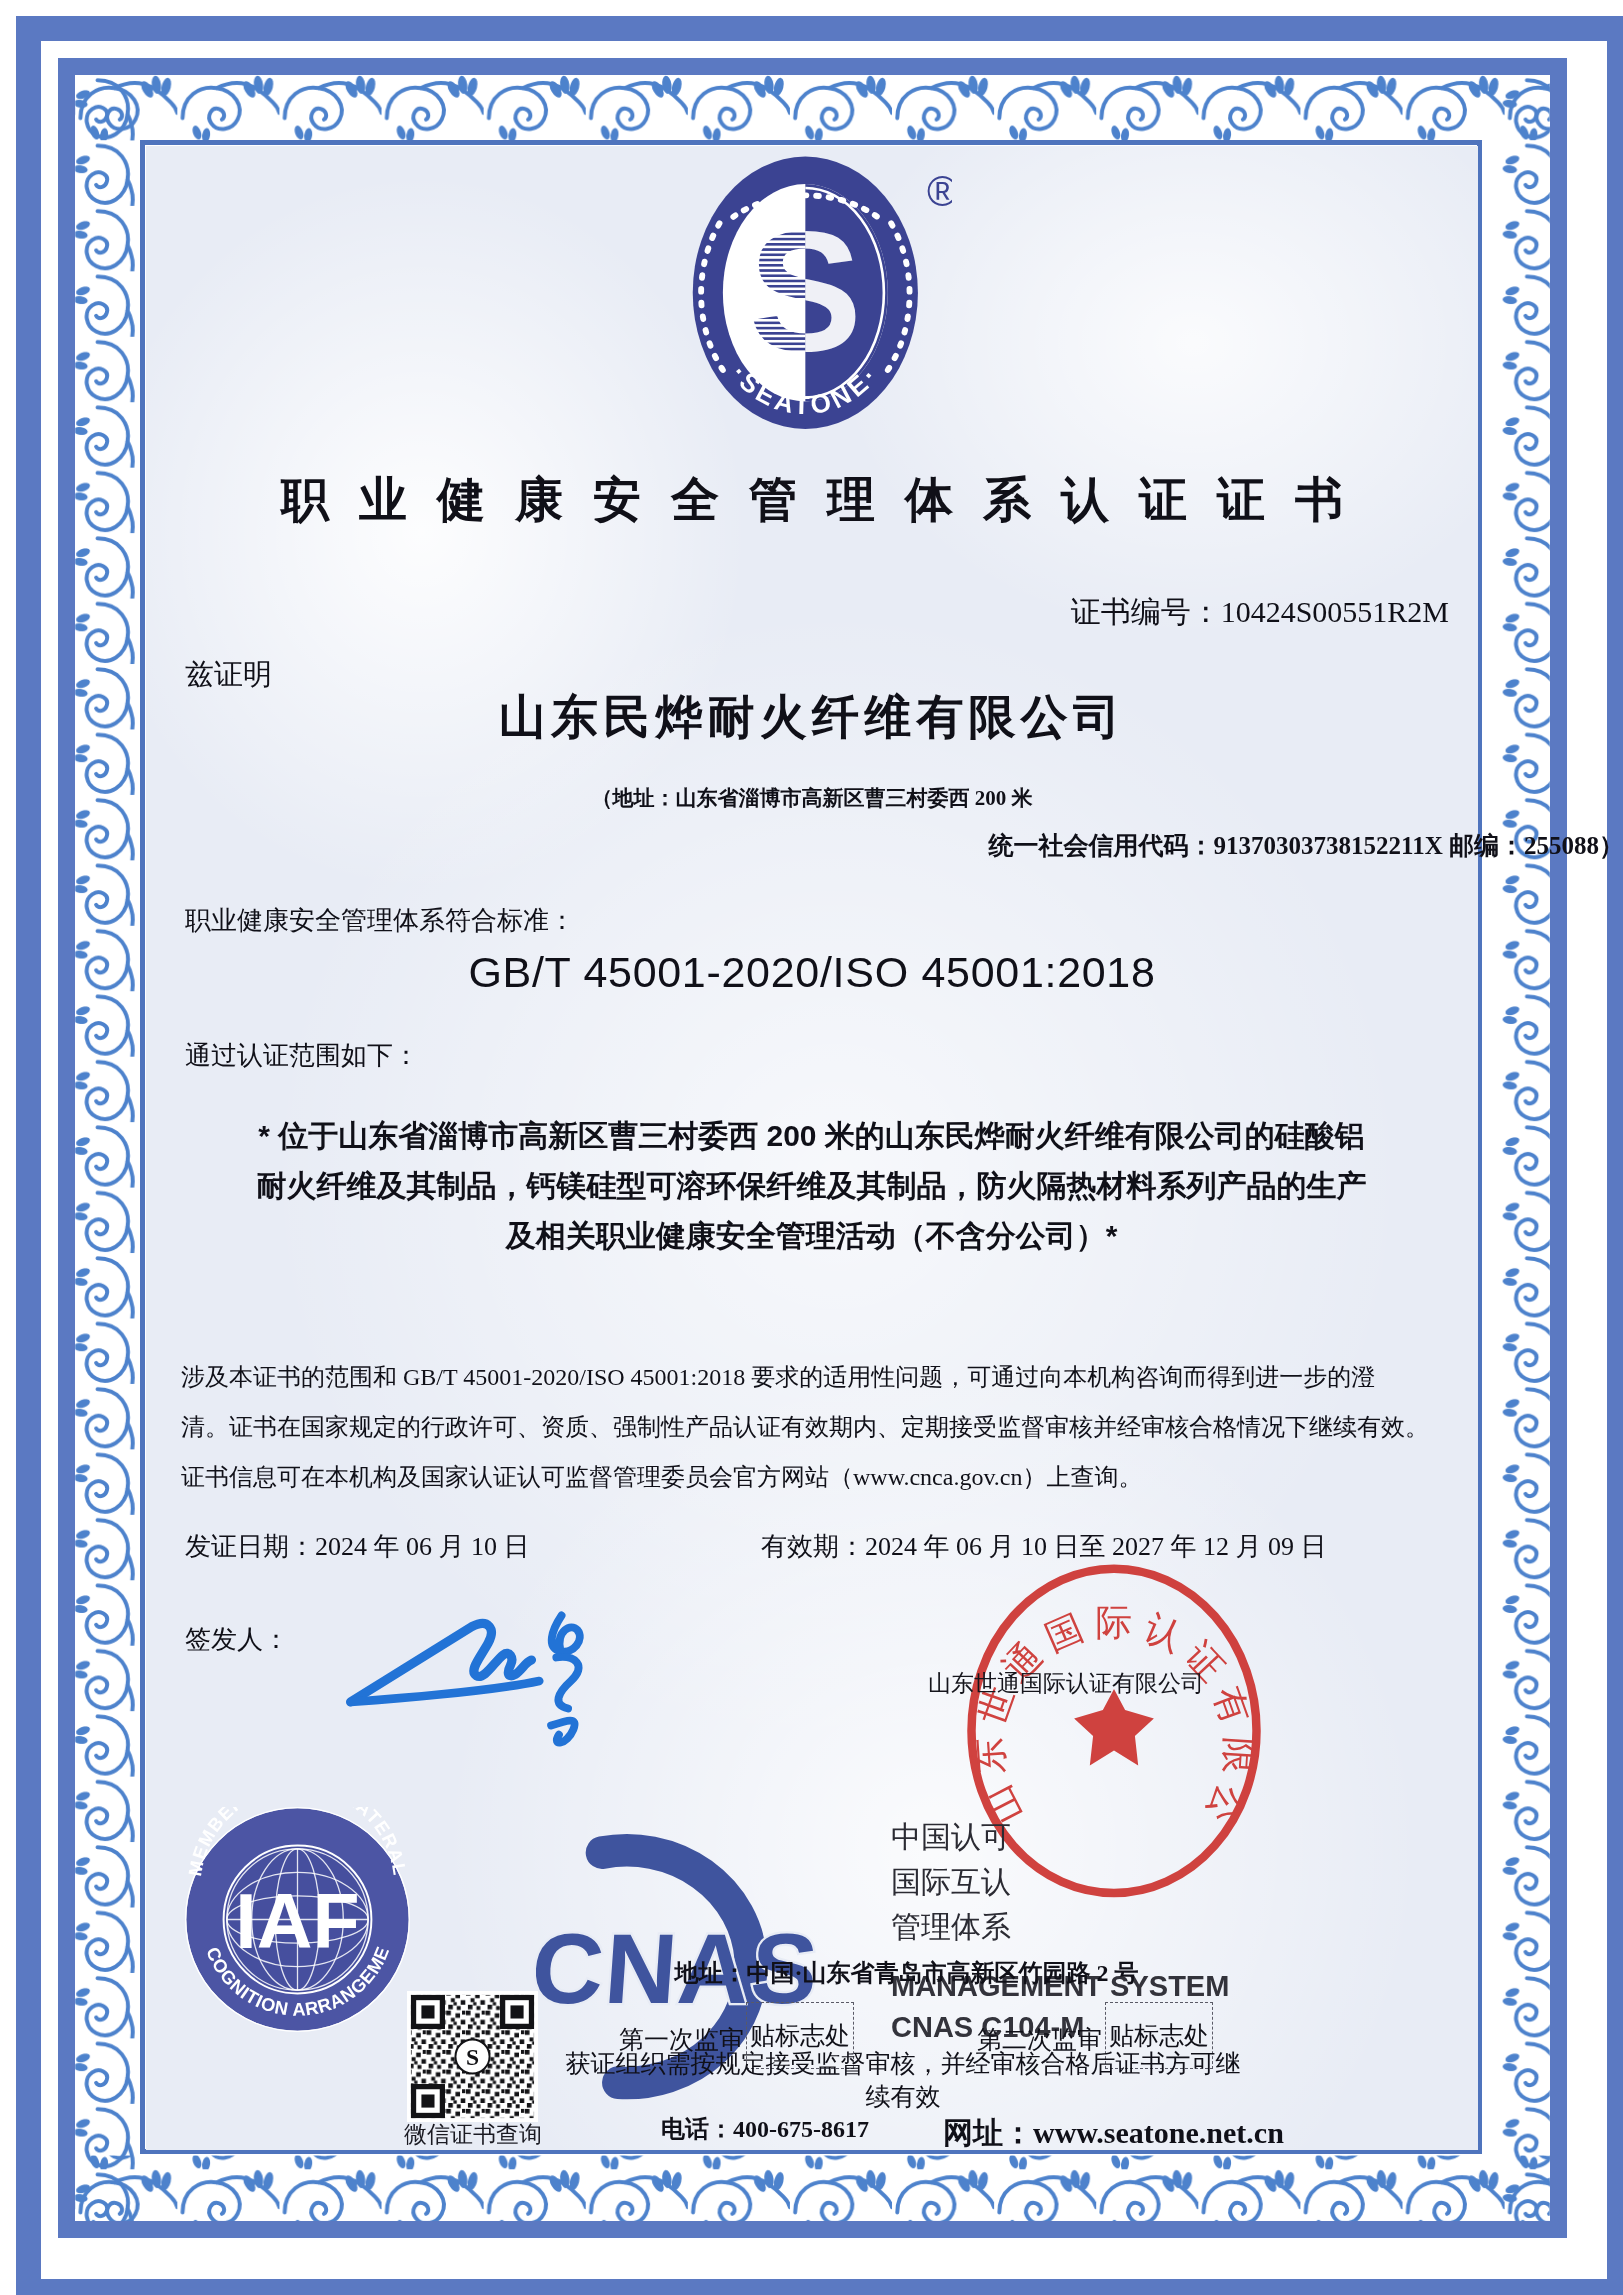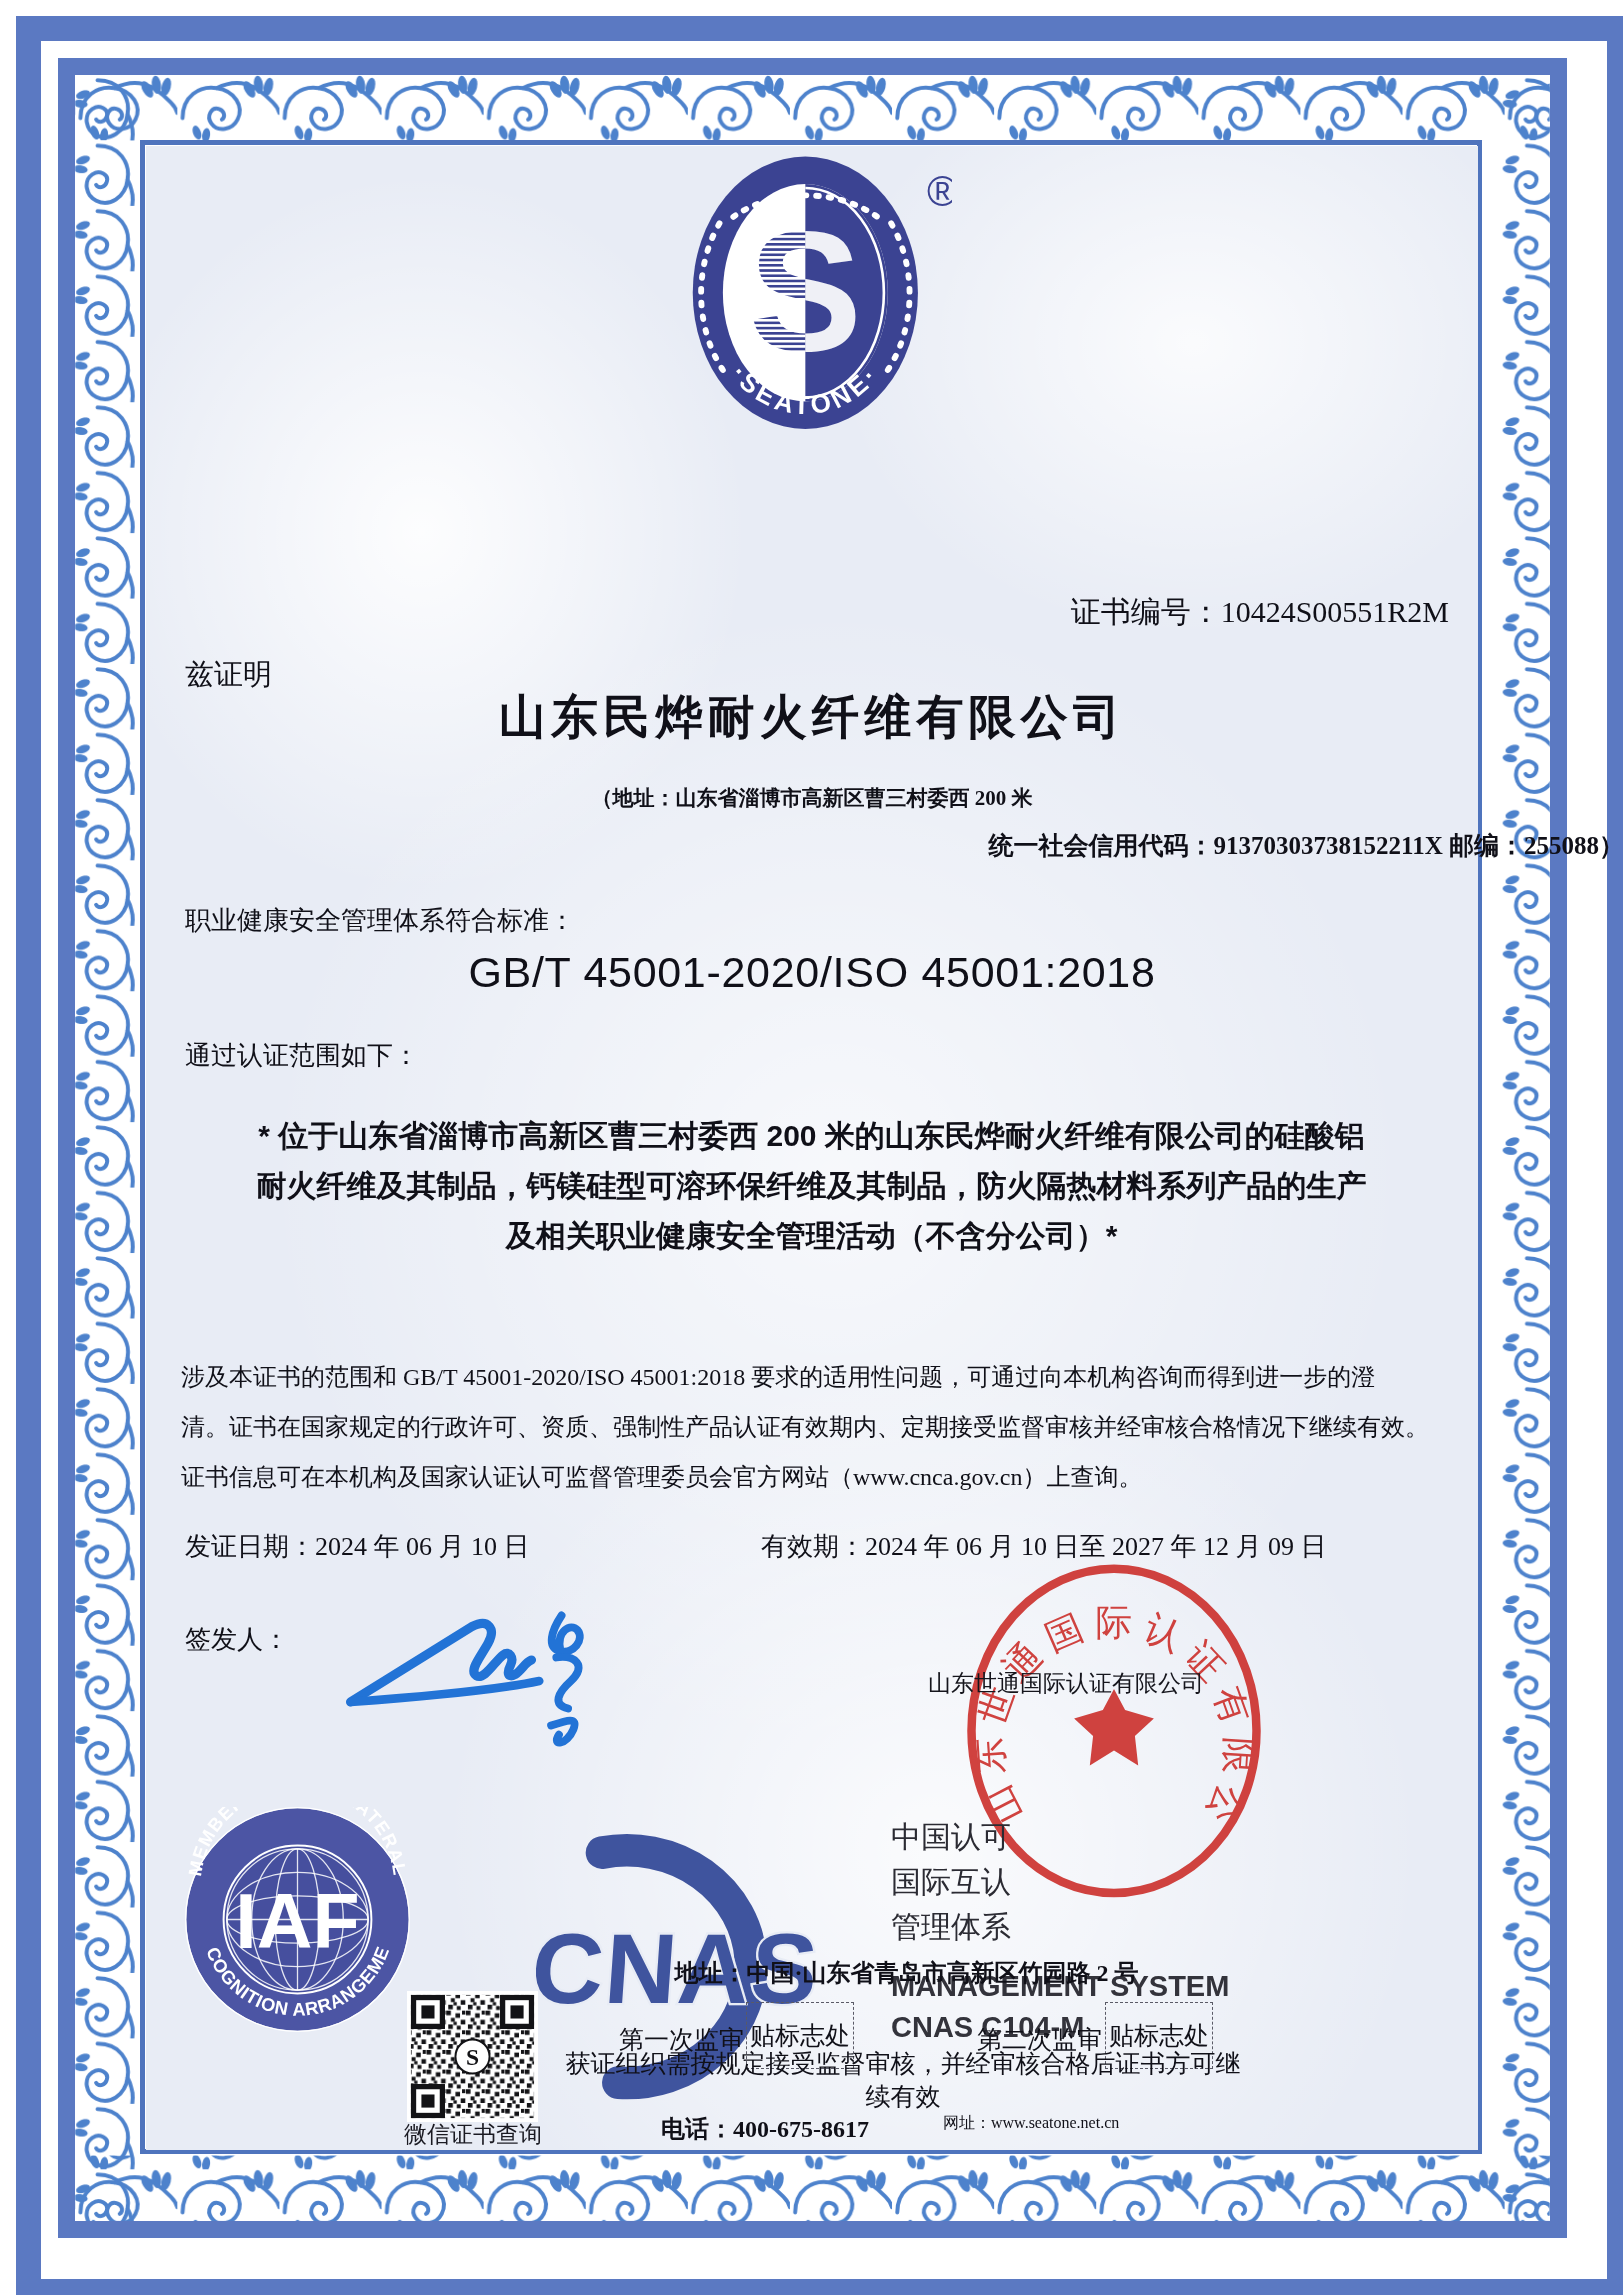--- a/index.html
+++ b/index.html
@@ -38,21 +38,21 @@
   .cnas-text{left:891px;top:1814px;font-size:30px;line-height:45px;font-family:"Liberation Sans","DejaVu Sans",sans-serif;color:#2b2b33;}
   .cnas-en{margin-top:17px;font-weight:bold;font-size:29px;line-height:41px;color:#33333b;}
   .audit-label1{left:619px;top:2023px;font-size:25px;}
   .audit-box1{left:746px;top:2002px;width:106px;height:65px;}
   .audit-label2{left:977px;top:2023px;font-size:25px;}
   .audit-box2{left:1105px;top:2002px;width:106px;height:65px;}
   .audit-box{border:1.3px dashed #5a5a66;display:flex;align-items:center;justify-content:center;font-size:25px;}
   .audit-note{left:556px;width:694px;top:2047px;text-align:center;font-size:25px;}
   .f-addr{left:589px;width:635px;top:1957px;text-align:center;font-size:24px;font-weight:bold;}
   .f-phone{left:661px;top:2113px;font-size:24px;font-weight:bold;}
-  .f-web{left:943px;top:2113px;font-size:16px;font-weight:normal;}
+  .f-web{left:943px;top:2113px;font-size:30px;font-weight:bold;}
   .qr-caption{left:391px;width:164px;top:2119px;text-align:center;font-size:23px;
               font-family:"Liberation Sans","DejaVu Sans",sans-serif;color:#1a1a22;}
   svg text{font-family:"Liberation Sans","DejaVu Sans",sans-serif;}
   svg .serif{font-family:"Liberation Serif","DejaVu Serif",serif;}
 </style>
 </head>
 <body>
 
 <div class="page">
 
@@ -133,20 +133,21 @@
       <path d="M 70,330 A 148,184 0 0 1 66,104" stroke-dasharray="4 17"></path>
       <path d="M 322,330 A 148,184 0 0 0 326,104" stroke-dasharray="4 17"></path>
       <path d="M 86,96 A 160,120 0 0 1 306,96" stroke-dasharray="4 15"></path>
     </g>
     <text font-size="40" font-weight="bold" fill="#ffffff" letter-spacing="6">
       <textPath href="#seatArc" startOffset="50%" text-anchor="middle">·SEATONE·</textPath>
     </text>
     <text x="382" y="80" font-size="64" fill="#3b4392" font-family="Liberation Sans, sans-serif">®</text>
   </svg>
 
+  <div class="abs title">职业健康安全管理体系认证证书</div>
   <div class="abs certno">
     <span>证书编号：</span><span>10424S00551R2M</span>
   </div>
   <div class="abs intro">兹证明</div>
   <div class="abs company">山东民烨耐火纤维有限公司</div>
   <div class="abs addr1">（地址：山东省淄博市高新区曹三村委西 200 米</div>
   <div class="abs addr2">统一社会信用代码：91370303738152211X 邮编：255088）</div>
   <div class="abs stdlabel">职业健康安全管理体系符合标准：</div>
   <div class="abs standard">GB/T 45001-2020/ISO 45001:2018</div>
   <div class="abs scopelabel">通过认证范围如下：</div>

